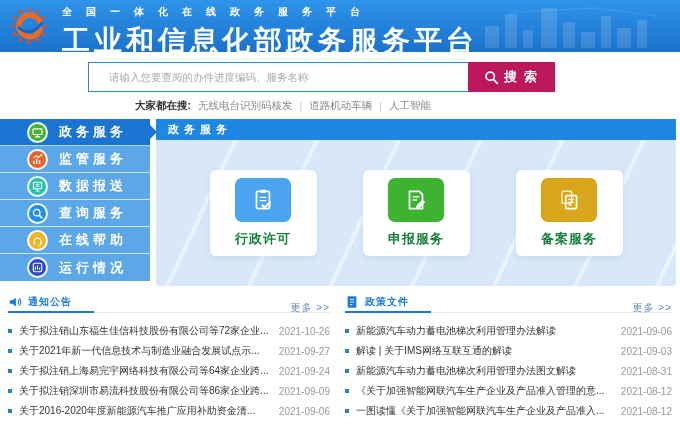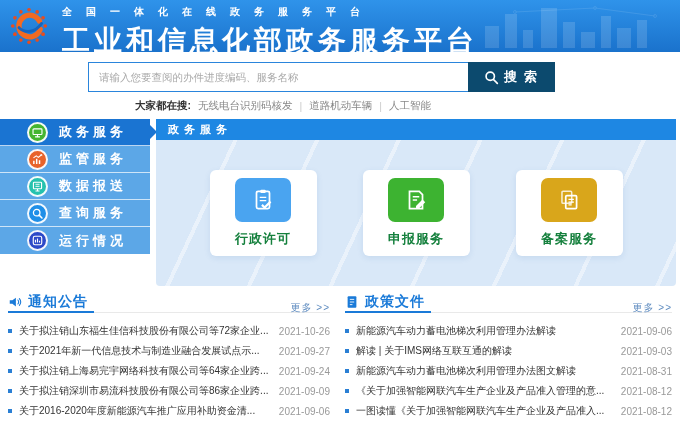--- a/index.html
+++ b/index.html
@@ -16,26 +16,26 @@
   }
   .logo { position: absolute; left: 9px; top: 6px; width: 40px; height: 40px; }
   .head-text { position: absolute; left: 62px; top: 5px; color: #fff; }
   .tagline { font-size: 10px; letter-spacing: 14px; font-weight: bold; white-space: nowrap; }
   .site-title { font-size: 28px; font-weight: bold; letter-spacing: 4px; margin-top: 3px; white-space: nowrap; }
   .buildings { position: absolute; right: 5px; bottom: 0; }
   
   .search-wrap { position: absolute; top: 62px; left: 88px; width: 467px; height: 30px; display: flex; }
   .search-input {
     flex: 1; height: 30px; border: 1px solid #2a85dc; border-right: none;
-    padding: 0 10px; font-size: 10.5px; color: #333; outline: none;
+    padding: 0 20px; font-size: 10.5px; color: #333; outline: none;
     font-family: inherit;
   }
   .search-input::placeholder { color: #aaa; }
   .search-btn {
-    width: 87px; height: 30px; border: none; background: #0c4a6e; color: #fff;
+    width: 87px; height: 30px; border: none; background: #be185d; color: #fff;
     font-size: 13px; font-weight: bold; letter-spacing: 7px; cursor: pointer;
     display: flex; align-items: center; justify-content: center; gap: 5px;
     font-family: Liberation Serif, serif; padding-left: 5px;
   }
   .hot-row { position: absolute; top: 99px; left: 135px; font-size: 10.5px; color: #888; display: flex; align-items: center; }
   .hot-label { color: #333; font-weight: bold; margin-right: 7px; }
   .hot-link { color: #888; cursor: pointer; }
   .hot-sep { color: #ccc; margin: 0 7px; }
   
   .sidebar { position: absolute; top: 119px; left: 0; width: 150px; }
@@ -83,21 +83,21 @@
   .col-left { left: 8px; width: 322px; }
   .col-right { left: 345px; width: 327px; }
   .col-header {
     position: relative; display: flex; align-items: center; height: 22px;
     border-bottom: 1px solid #e9e9e9;
   }
   .col-header::after {
     content: ""; position: absolute; left: 0; bottom: -1px; width: 86px; height: 2px;
     background: #1a7ad8;
   }
-  .col-title { color: #1a7ad8; font-size: 14px; font-weight: bold; margin-left: 6px; letter-spacing: 1px; }
+  .col-title { color: #1a7ad8; font-size: 10px; font-weight: bold; margin-left: 6px; letter-spacing: 1px; }
   .more-link { margin-left: auto; font-size: 10px; color: #5f8cc0; cursor: pointer; letter-spacing: 1px; margin-top: 12px; }
   .news-list { margin-top: 8px; }
   .news-row { display: flex; align-items: center; height: 20px; cursor: pointer; }
   .bullet { width: 4px; height: 4px; background: #2a7fd4; margin-right: 7px; flex-shrink: 0; }
   .news-text {
     flex: 1; font-size: 10px; color: #333; white-space: nowrap;
     overflow: hidden; text-overflow: ellipsis;
   }
   .news-date { font-size: 10px; color: #999; margin-left: 8px; white-space: nowrap; }
 </style>
@@ -211,20 +211,31 @@
   <div class="side-item">
     <span class="circle" style="background-color: rgb(31, 143, 232);">
       <svg viewBox="0 0 16 16" width="13" height="13">
         <circle cx="7" cy="7" r="4" fill="none" stroke="#fff" stroke-width="1.6"></circle>
         <path d="M10 10l3.5 3.5" stroke="#fff" stroke-width="1.8" stroke-linecap="round"></path>
       </svg>
     </span>
     <span class="side-label">查询服务</span>
   </div>
 
+  <div class="side-item">
+    <span class="circle" style="background-color: rgb(243, 180, 36);">
+      <svg viewBox="0 0 16 16" width="13" height="13">
+        <path d="M3.5 9.5a4.5 4.5 0 0 1 9 0" fill="none" stroke="#fff" stroke-width="1.5"></path>
+        <rect x="2.8" y="8.8" width="2.4" height="4" rx="1.1" fill="#fff"></rect>
+        <rect x="10.8" y="8.8" width="2.4" height="4" rx="1.1" fill="#fff"></rect>
+        <path d="M12 12.8c0 1.4-2 1.9-4 1.9" fill="none" stroke="#fff" stroke-width="1.1"></path>
+      </svg>
+    </span>
+    <span class="side-label">在线帮助</span>
+  </div>
 
   <div class="side-item">
     <span class="circle" style="background-color: rgb(45, 73, 200);">
       <svg viewBox="0 0 16 16" width="13" height="13">
         <rect x="2.8" y="2.8" width="10.4" height="10.4" rx="2" fill="none" stroke="#fff" stroke-width="1.4"></rect>
         <path d="M5.5 10.5V7.2M8 10.5V5.5M10.5 10.5V8.4" stroke="#fff" stroke-width="1.4"></path>
       </svg>
     </span>
     <span class="side-label">运行情况</span>
   </div>

